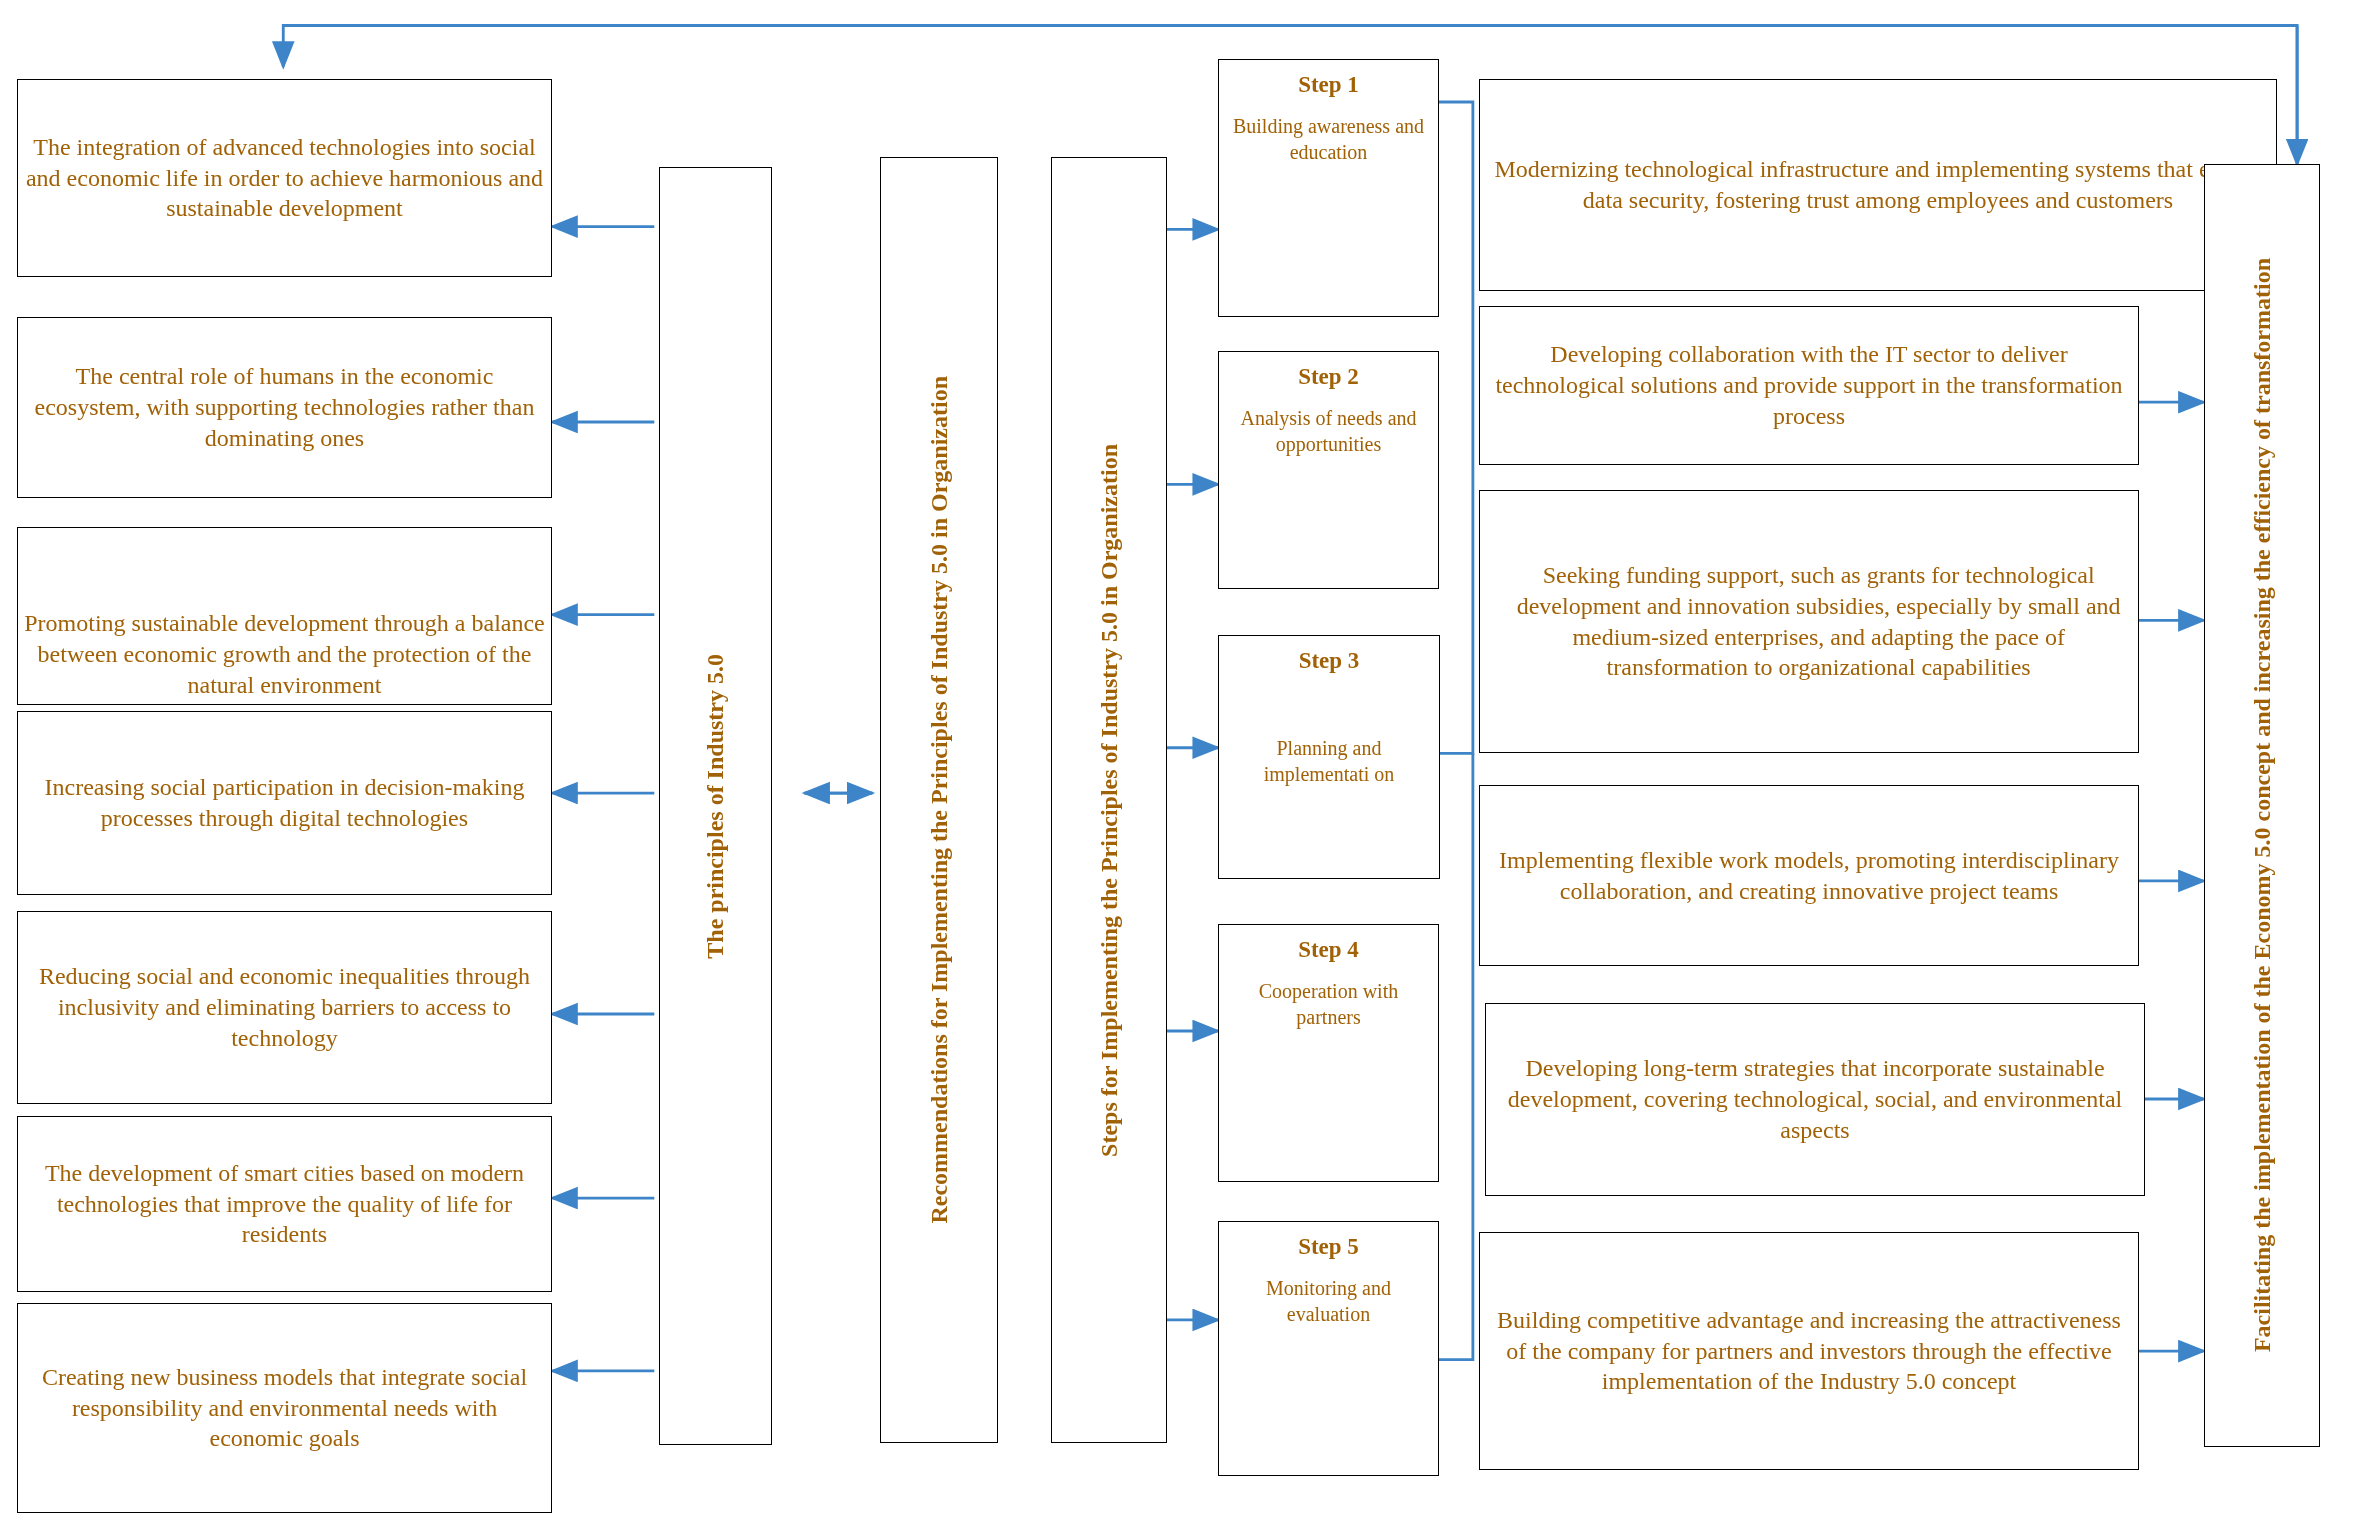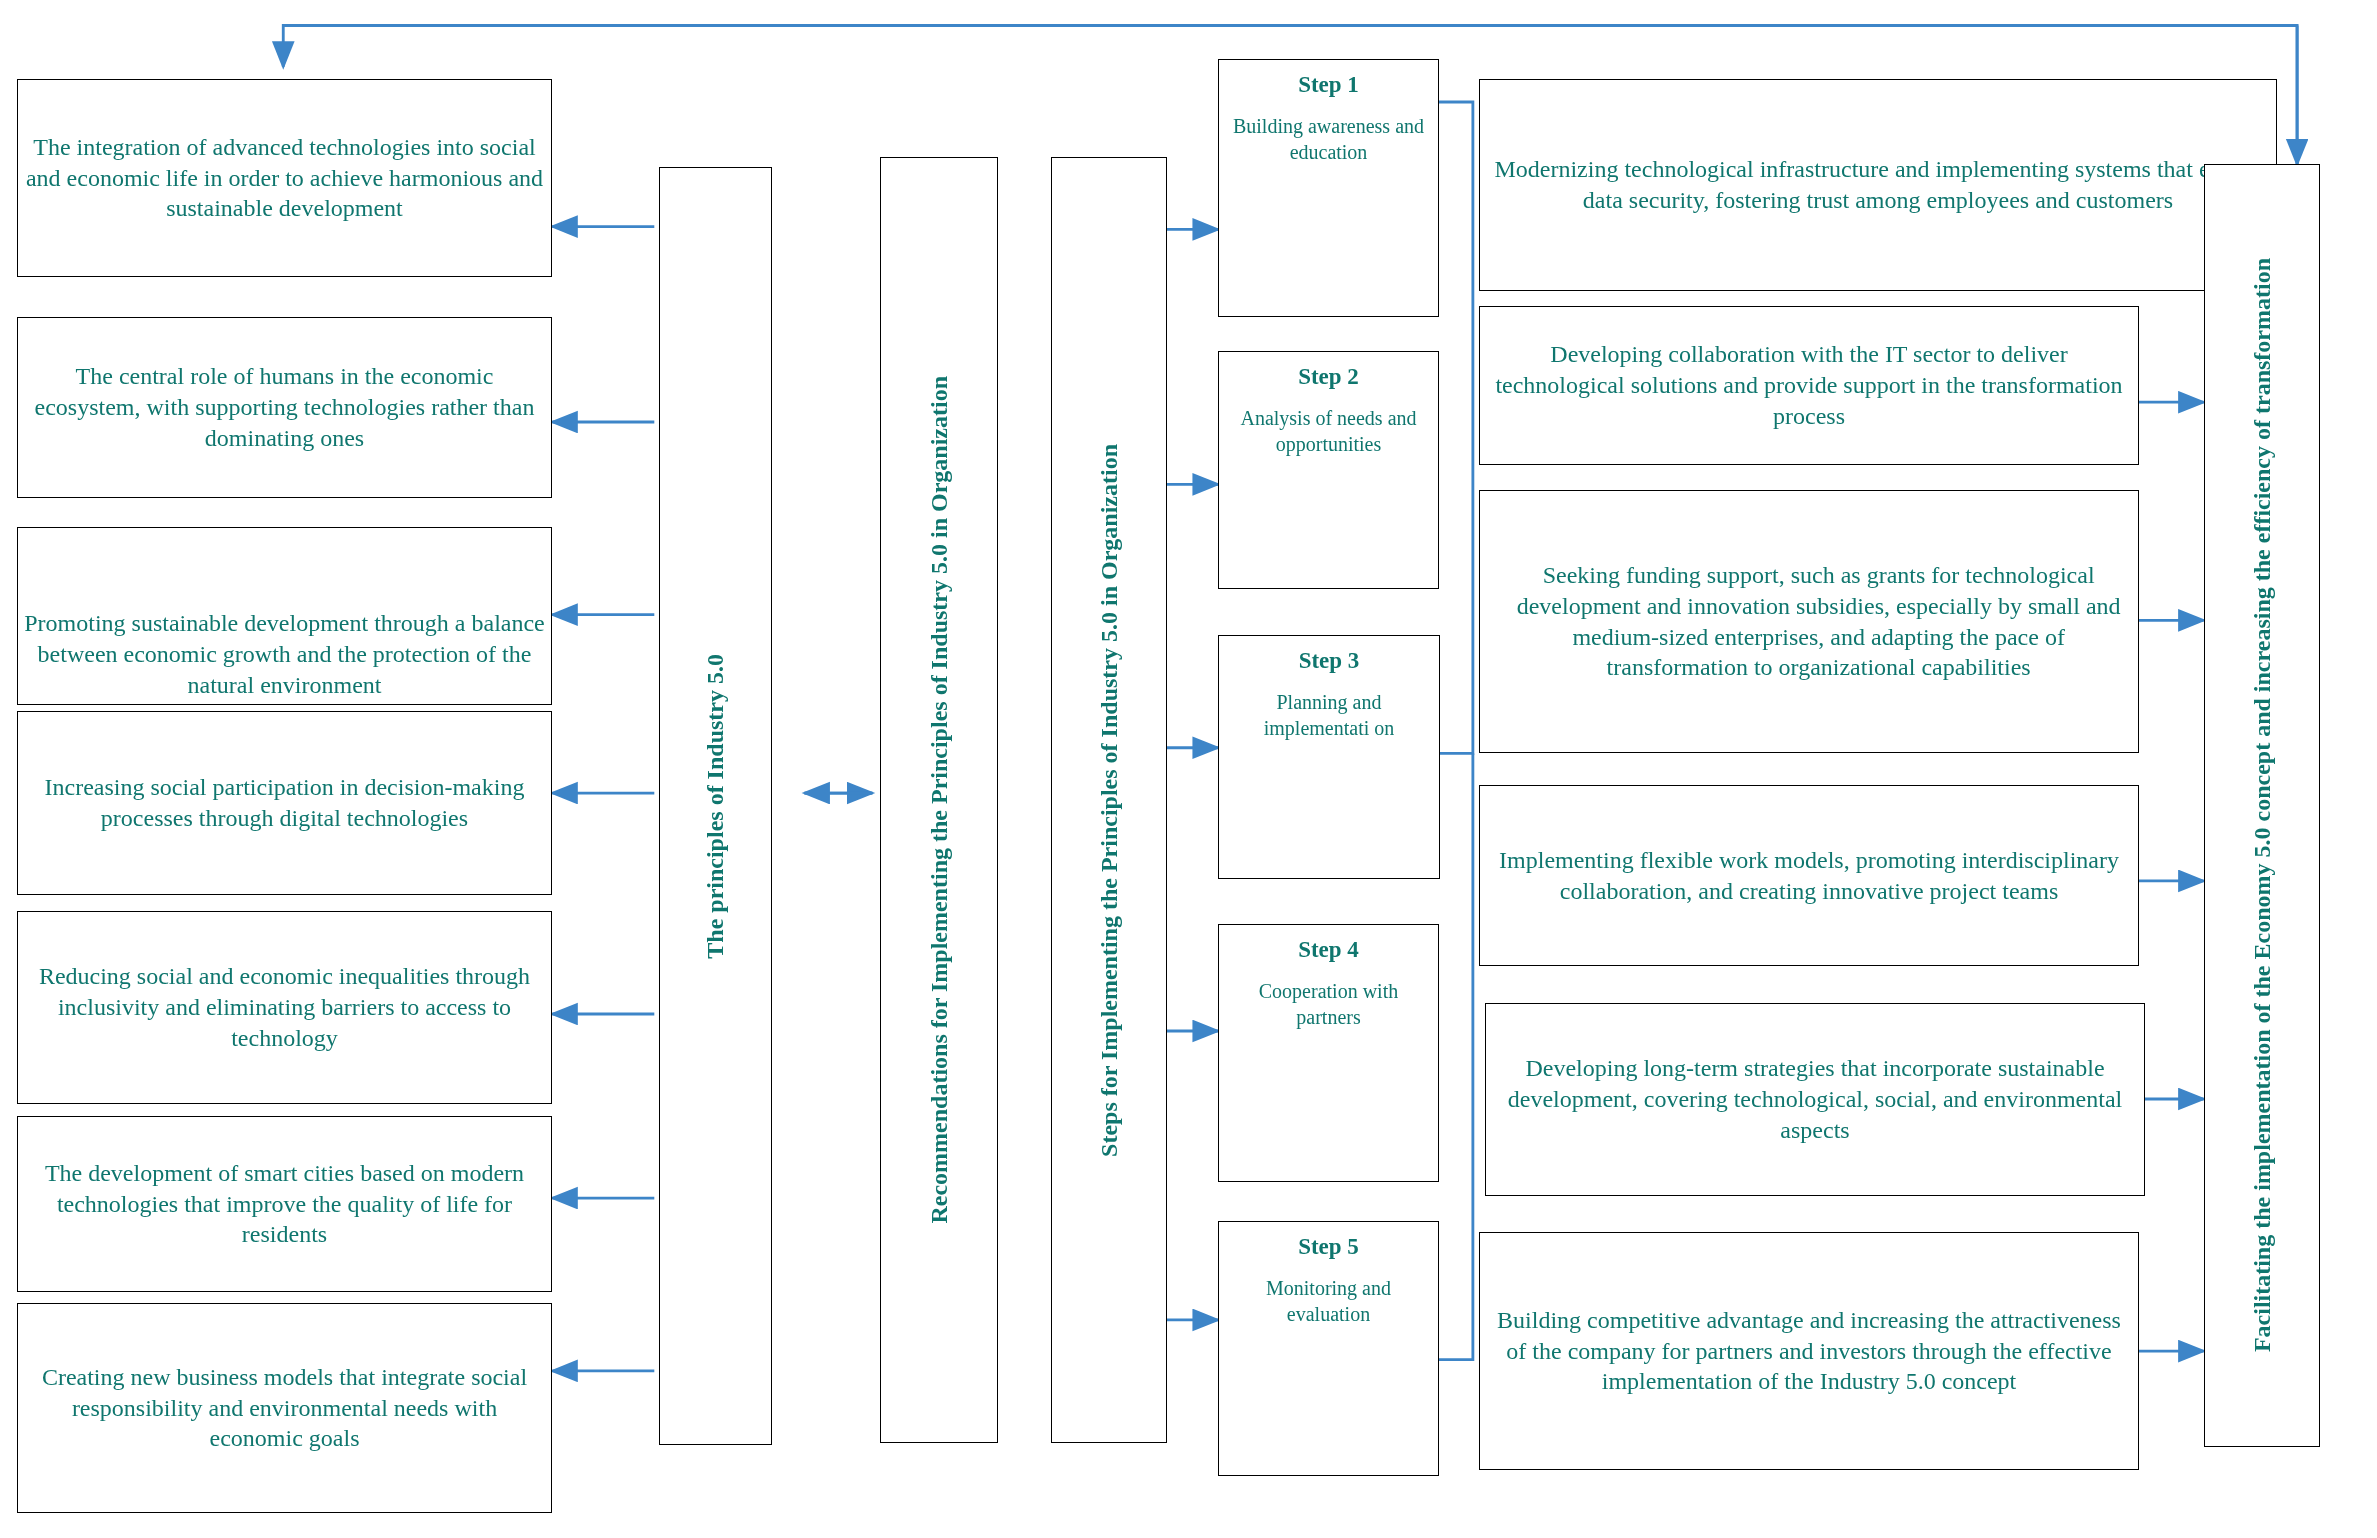--- a/index.html
+++ b/index.html
@@ -19,21 +19,21 @@
   }
   .box {
     position: absolute;
     border: 1.7px solid #000000;
     background: #ffffff;
     box-sizing: border-box;
     display: flex;
     align-items: center;
     justify-content: center;
     text-align: center;
-    color: #0f766e;
+    color: #a16207;
     line-height: 1.28;
     padding: 3.4px 5.7px;
   }
   .left-box {
     font-size: 24px;
   }
   .vert {
     writing-mode: vertical-rl;
     transform: rotate(180deg);
     font-weight: bold;
@@ -162,21 +162,21 @@
   <div class="box step-box" style="left:1218px; top:59px; width:221px; height:258px;">
     <span class="step-title">Step 1</span>
     <span class="step-text">Building awareness and education</span>
   </div>
 
   <div class="box step-box" style="left:1218px; top:351px; width:221px; height:238px;">
     <span class="step-title">Step 2</span>
     <span class="step-text">Analysis of needs and opportunities</span>
   </div>
 
-  <div class="box step-box" style="left:1218px; top:635px; width:222px; height:244px;">
+  <div class="box step-box" style="left:1218px; top:635px; width:222px; height:244px;gap:46px;">
     <span class="step-title">Step 3</span>
     <span class="step-text">Planning and implementati on</span>
   </div>
 
   <div class="box step-box" style="left:1218px; top:924px; width:221px; height:258px;">
     <span class="step-title">Step 4</span>
     <span class="step-text">Cooperation with partners</span>
   </div>
 
   <div class="box step-box" style="left:1218px; top:1221px; width:221px; height:255px;">

